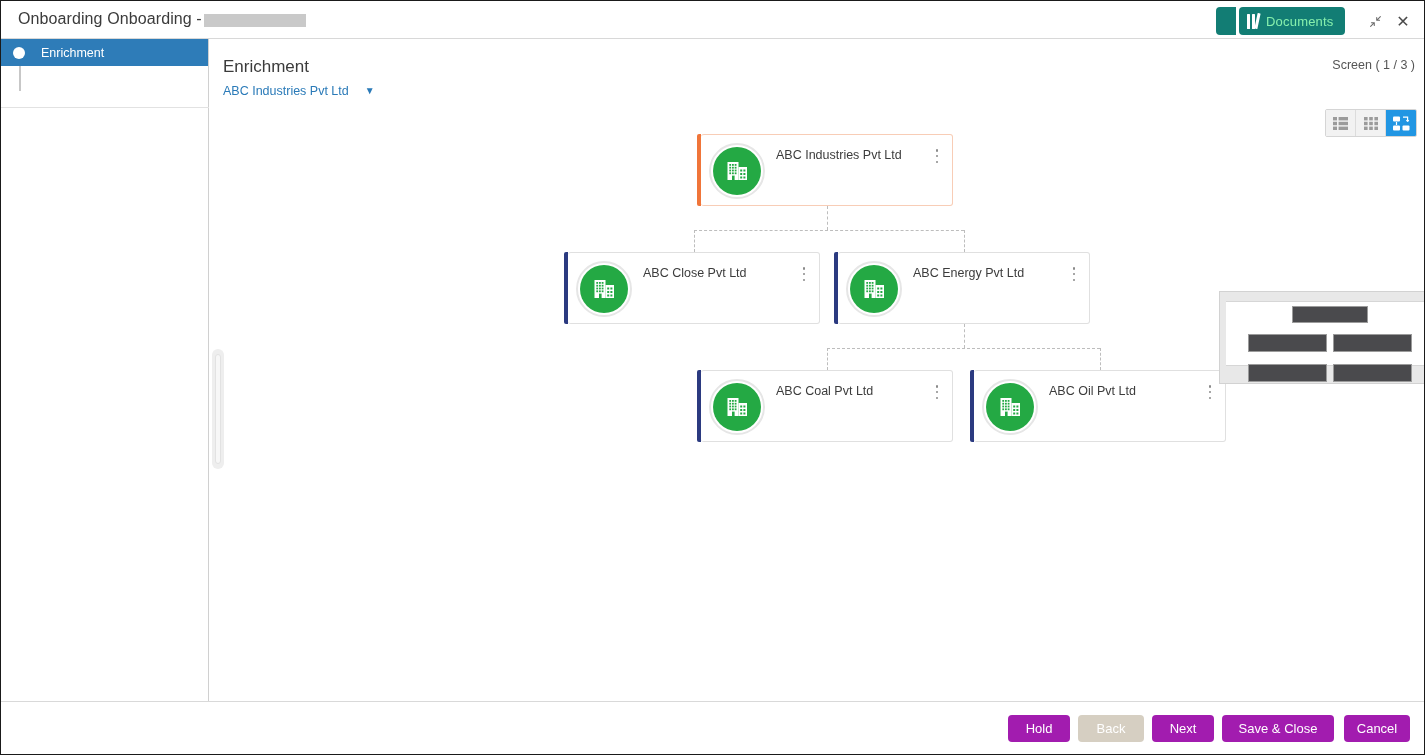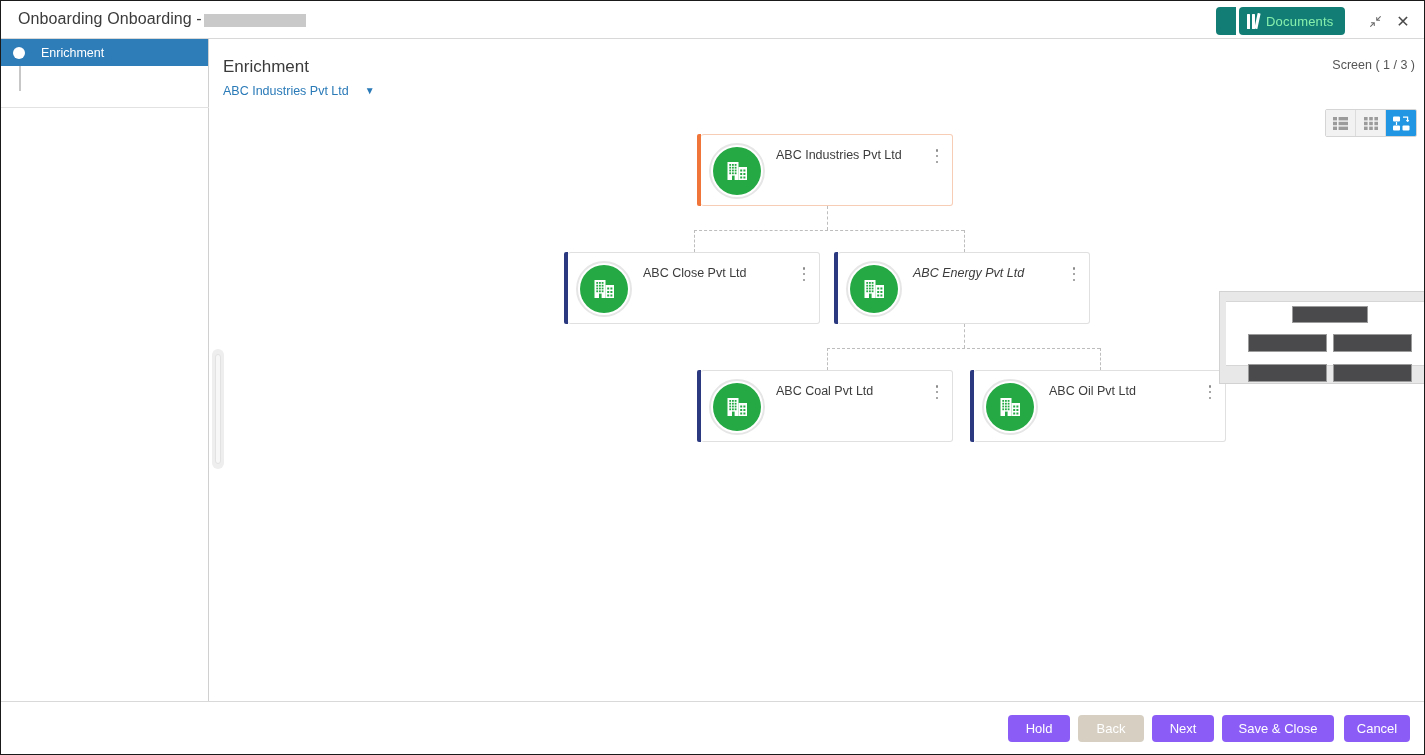--- a/index.html
+++ b/index.html
@@ -206,21 +206,21 @@
   
   .footer {
     position: absolute; left: 0; top: 700px; width: 1423px; height: 53px;
     background: #ffffff; border-top: 1px solid #d9d9d9;
   }
   .btn {
     position: absolute; top: 13px; height: 27px;
     border-radius: 4px; border: none;
     display: flex; align-items: center; justify-content: center;
     font-family: "Liberation Sans", sans-serif;
-    font-size: 13px; color: #ffffff; background: #8b5cf6;
+    font-size: 13px; color: #ffffff; background: #a21caf;
     cursor: pointer;
   }
   .btn.disabled { background: #d6cfc2; color: #ffffff; cursor: default; }
   .b-hold  { left: 1007px; width: 62px; }
   .b-back  { left: 1077px; width: 66px; }
   .b-next  { left: 1151px; width: 62px; }
   .b-save  { left: 1221px; width: 112px; }
   .b-cancel{ left: 1343px; width: 66px; }
 </style>
 </head>
@@ -393,21 +393,21 @@
           </div>
         </div>
         <div class="label">ABC Close Pvt Ltd</div>
         <div class="kebab">
             <i></i>
             <i></i>
             <i></i>
           </div>
       </div>
 
-      <div class="node child" style="left:629px; top:118px;font-style:italic;">
+      <div class="node child" style="left:629px; top:118px;">
         <div class="accent"></div>
         <div class="avatar">
           <div class="circle">
             <svg width="26" height="26" viewBox="0 0 26 26">
               <rect x="3.5" y="4" width="11" height="18" fill="#ffffff"></rect>
               <rect x="14.5" y="9" width="8.5" height="13" fill="#ffffff"></rect>
               <g fill="#24a944">
                 <rect x="5.3" y="6" width="1.8" height="1.8"></rect>
                   <rect x="8" y="6" width="1.8" height="1.8"></rect>
                   <rect x="10.7" y="6" width="1.8" height="1.8"></rect>

